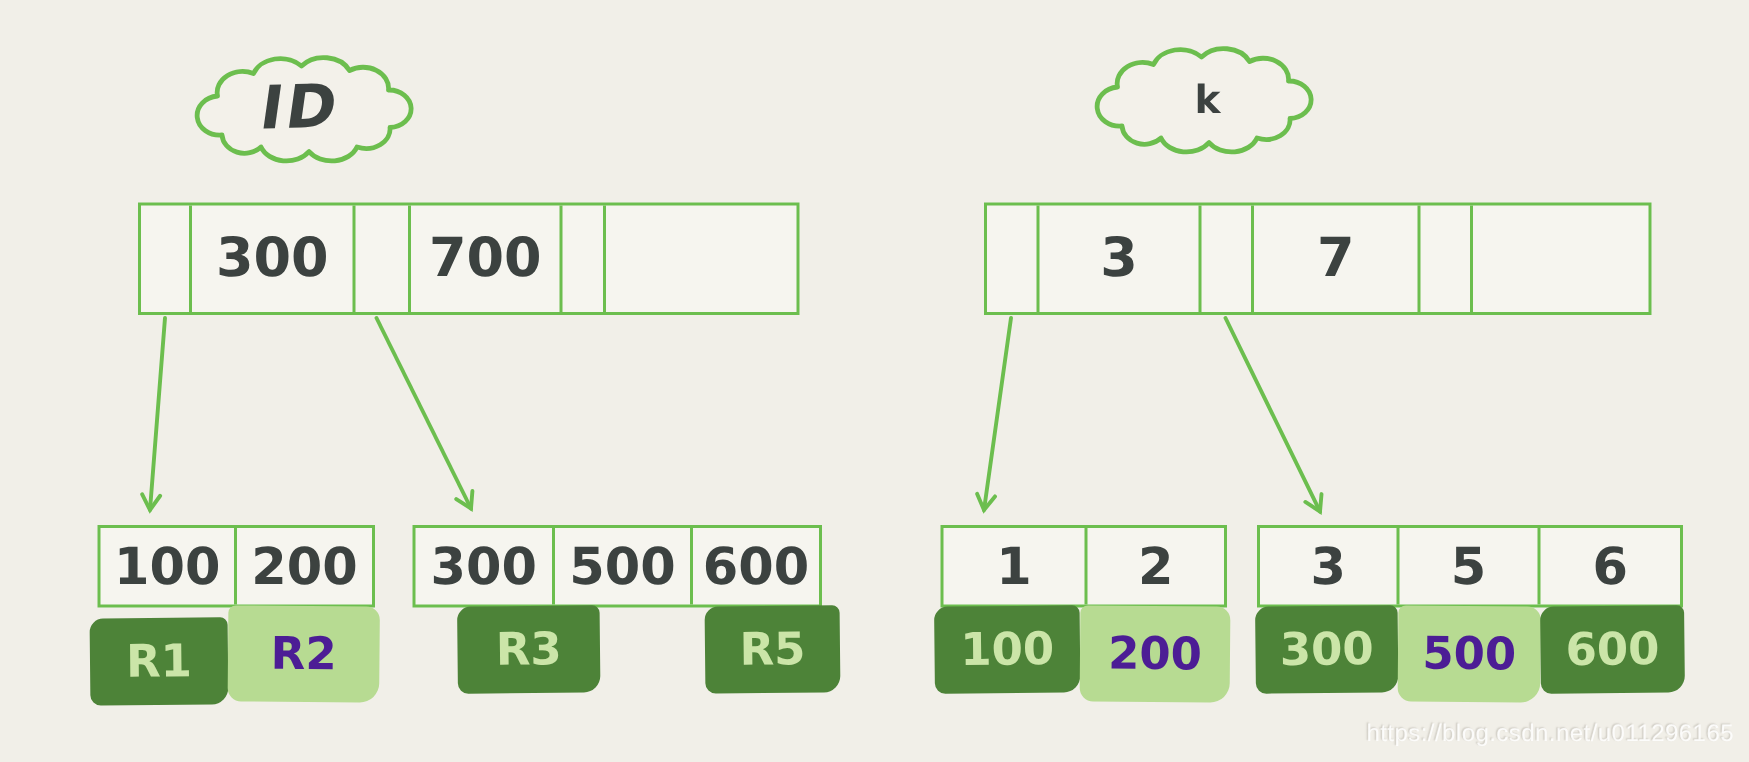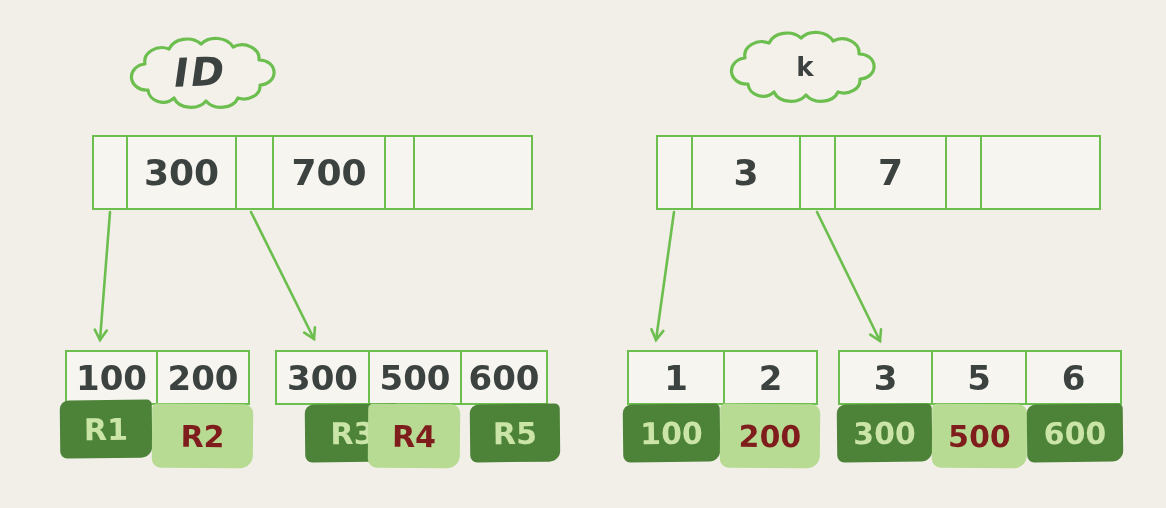--- a/index.html
+++ b/index.html
@@ -73,21 +73,21 @@
     box-sizing: border-box;
   }
   .rec.dark {
     background: #4d8338;
     color: #cbe5a8;
     border-radius: 9px 5px 11px 7px;
     transform: rotate(-0.6deg);
   }
   .rec.light {
     background: #b7db92;
-    color: #7f1d1d;
+    color: #4c1d95;
     border-radius: 5px 9px 13px 9px;
     transform: rotate(0.5deg);
   }
   .watermark {
     position: absolute;
     right: 10px;
     bottom: 9px;
     font-family: "Liberation Sans", sans-serif;
     font-size: 16px;
     color: rgba(255,255,255,0.85);
@@ -117,64 +117,64 @@
     <line class="arrow-line" x1="817" y1="212" x2="880" y2="341" marker-end="url(#ah)"></line>
   </svg>
 
   <div class="cloud-label big" style="left:158px; top:46px; width:84px; height:52px;">ID</div>
   <div class="cloud-label small" style="left:782px; top:50px; width:46px; height:34px;">k</div>
 
   <div class="node" style="left:92px; top:135px; width:441px; height:75px;">
     <div class="cell root-cell" style="width:34px;"></div>
     <div class="cell root-cell" style="width:109px;">300</div>
     <div class="cell root-cell" style="width:37px;"></div>
-    <div class="cell root-cell" style="width:112px;text-align:right;">700</div>
+    <div class="cell root-cell" style="width:101px;text-align:right;">700</div>
     <div class="cell root-cell" style="width:29px;"></div>
     <div class="cell root-cell"></div>
   </div>
 
   <div class="node" style="left:656px; top:135px; width:445px; height:75px;">
     <div class="cell root-cell" style="width:35px;"></div>
     <div class="cell root-cell" style="width:108px;">3</div>
     <div class="cell root-cell" style="width:35px;"></div>
     <div class="cell root-cell" style="width:111px;">7</div>
     <div class="cell root-cell" style="width:35px;"></div>
     <div class="cell root-cell"></div>
   </div>
 
   <div class="node" style="left:65px; top:350px; width:185px; height:55px;">
     <div class="cell key-cell" style="width:91px;">100</div>
     <div class="cell key-cell">200</div>
   </div>
 
-  <div class="rec dark" style="left:60px;  top:400px; width:92px;  height:58px;">R1</div>
+  <div class="rec dark" style="left:60px;  top:412px; width:92px;  height:58px;">R1</div>
   <div class="rec light" style="left:152px; top:404px; width:101px; height:64px;">R2</div>
 
   <div class="node" style="left:275px; top:350px; width:273px; height:55px;">
     <div class="cell key-cell" style="width:93px;">300</div>
     <div class="cell key-cell" style="width:92px;">500</div>
     <div class="cell key-cell">600</div>
   </div>
 
   <div class="rec dark" style="left:273px; top:404px; width:95px; height:58px;margin-left:32px;">R3</div>
-  <div class="rec light" style="left:368px; top:404px; width:92px; height:64px;">R4</div>
   <div class="rec dark" style="left:460px; top:404px; width:90px; height:58px;margin-left:10px;">R5</div>
 
   <div class="node" style="left:627px; top:350px; width:191px; height:55px;">
     <div class="cell key-cell" style="width:96px;">1</div>
     <div class="cell key-cell">2</div>
   </div>
 
   <div class="rec dark" style="left:623px; top:404px; width:97px;  height:58px;">100</div>
   <div class="rec light" style="left:720px; top:404px; width:100px; height:64px;">200</div>
 
   <div class="node" style="left:838px; top:350px; width:284px; height:55px;">
     <div class="cell key-cell" style="width:93px;">3</div>
     <div class="cell key-cell" style="width:94px;">5</div>
     <div class="cell key-cell">6</div>
   </div>
 
   <div class="rec dark" style="left:837px;  top:404px; width:95px; height:58px;">300</div>
   <div class="rec light" style="left:932px;  top:404px; width:95px; height:64px;">500</div>
   <div class="rec dark" style="left:1027px; top:404px; width:96px; height:58px;">600</div>
 
+  <div class="watermark">https://blog.csdn.net/u011296165</div>
 
 </div>
 
 </body></html>

